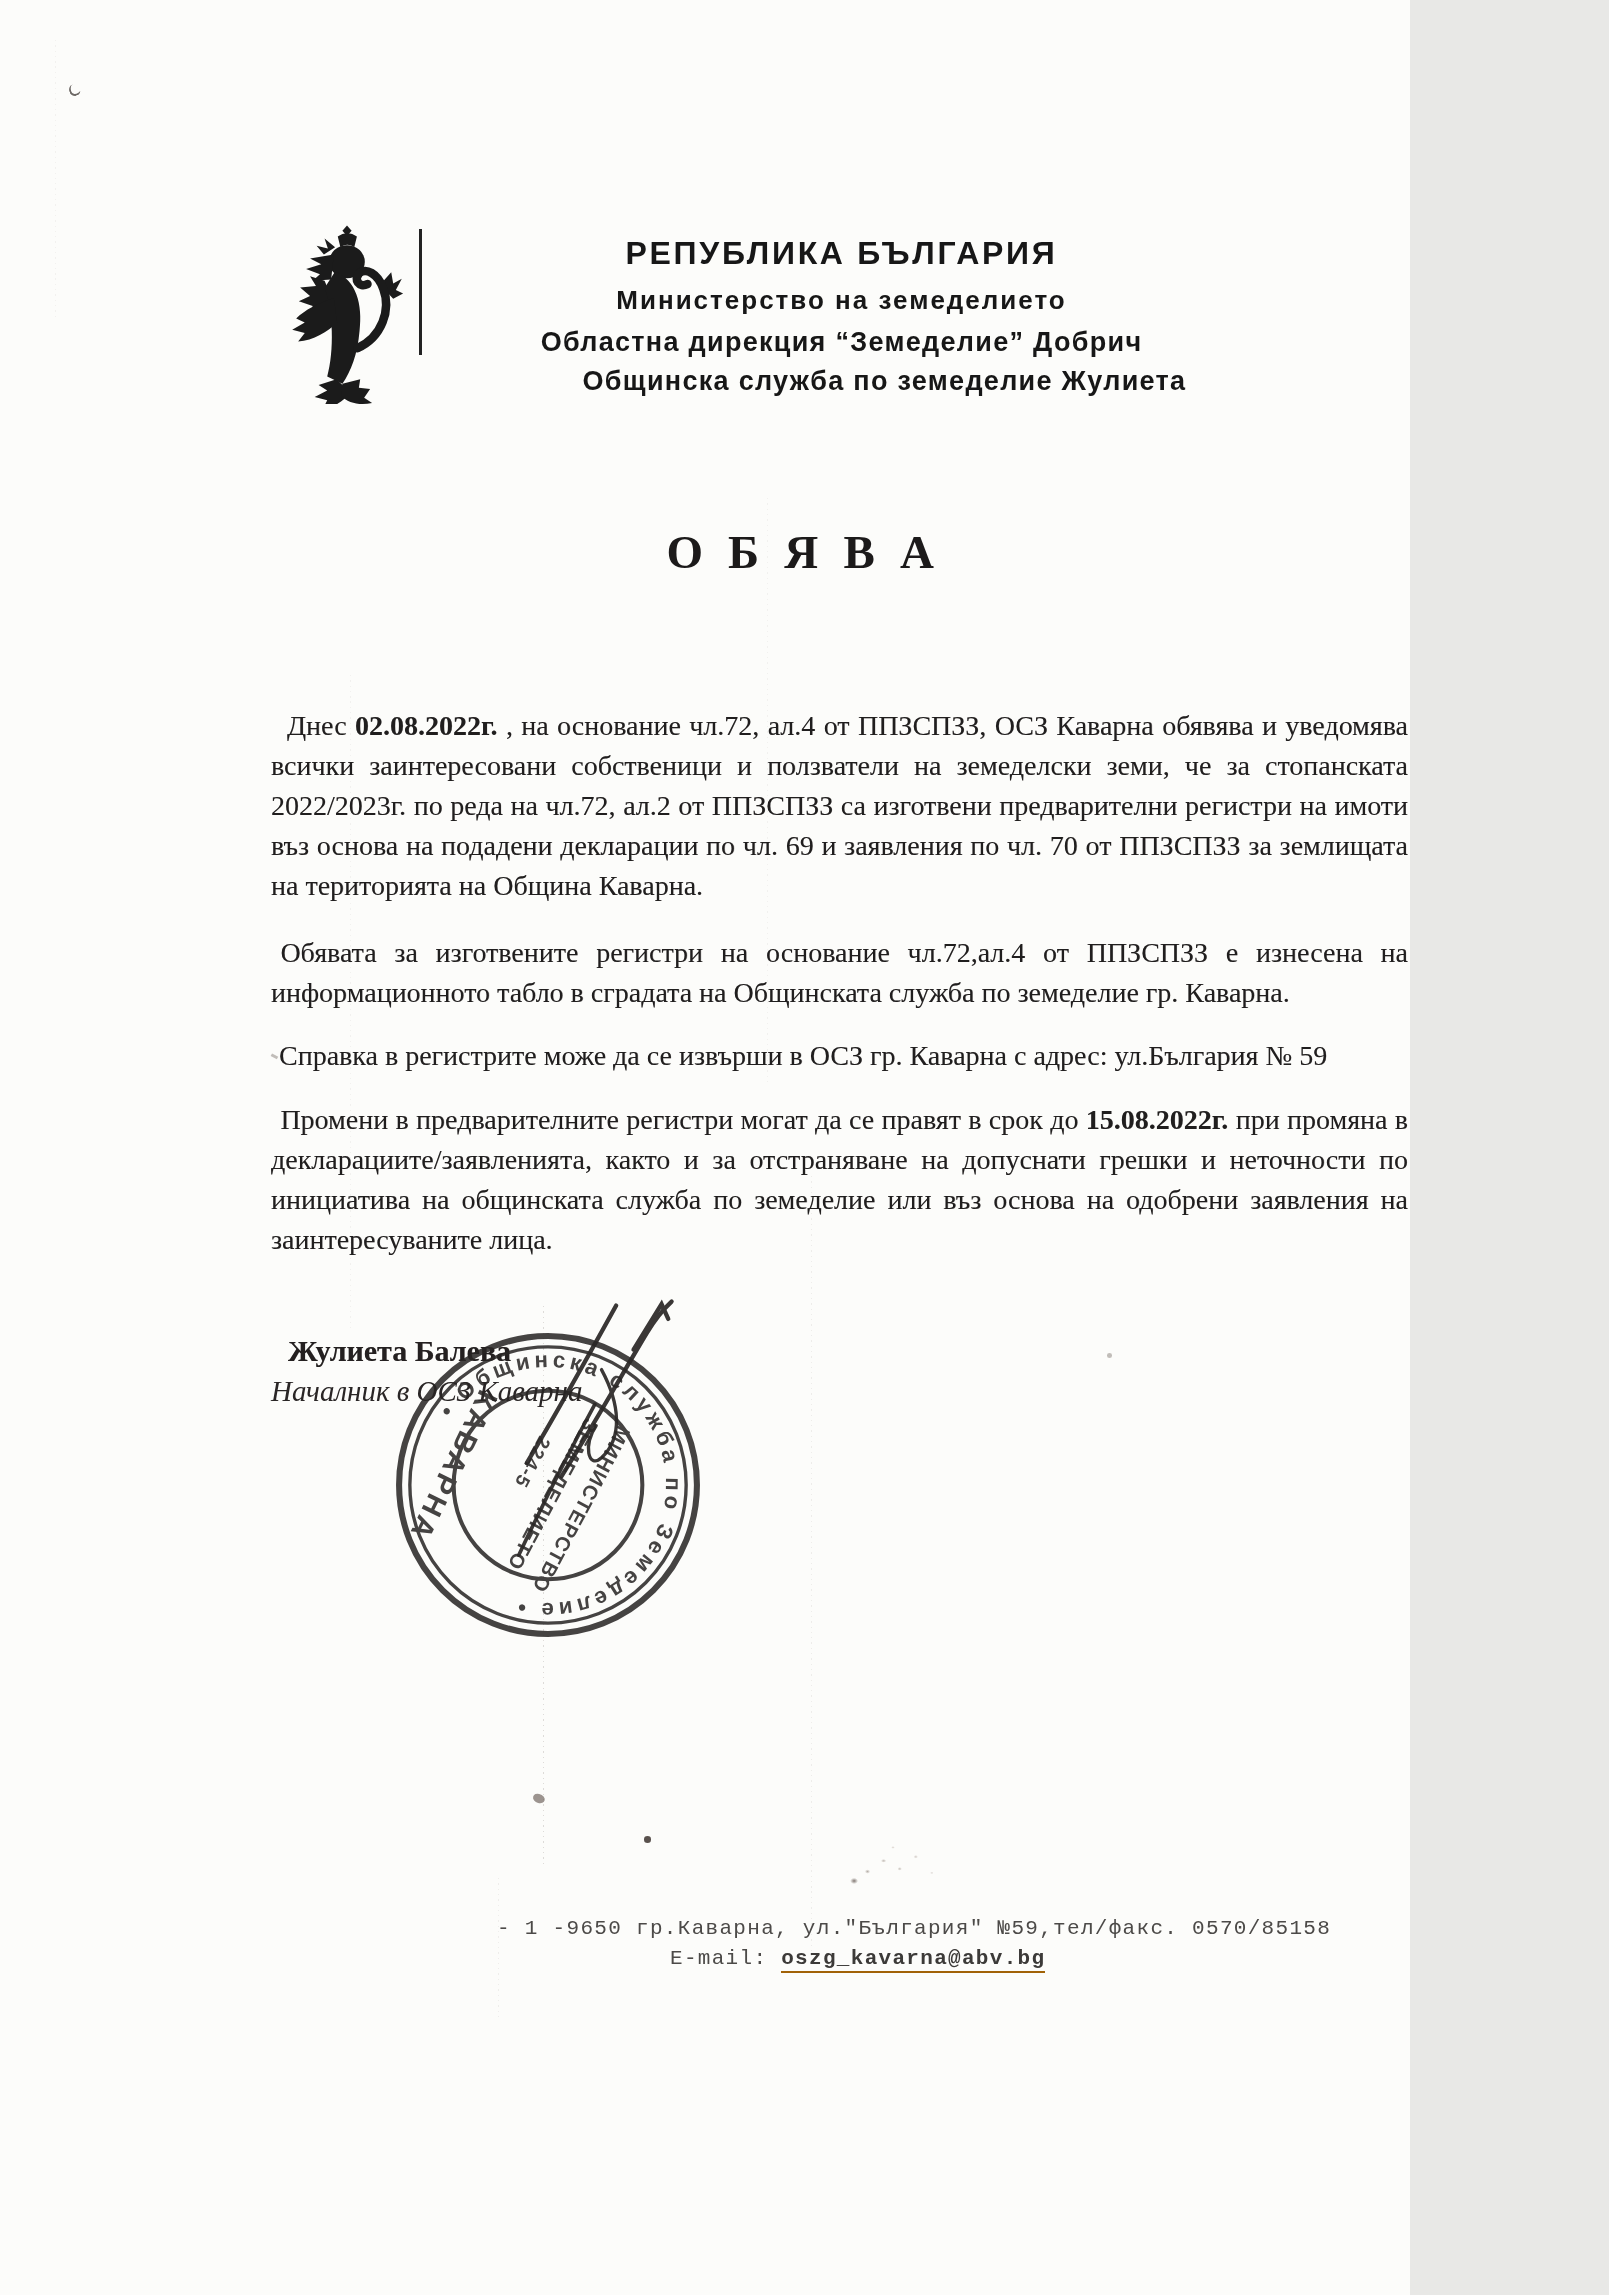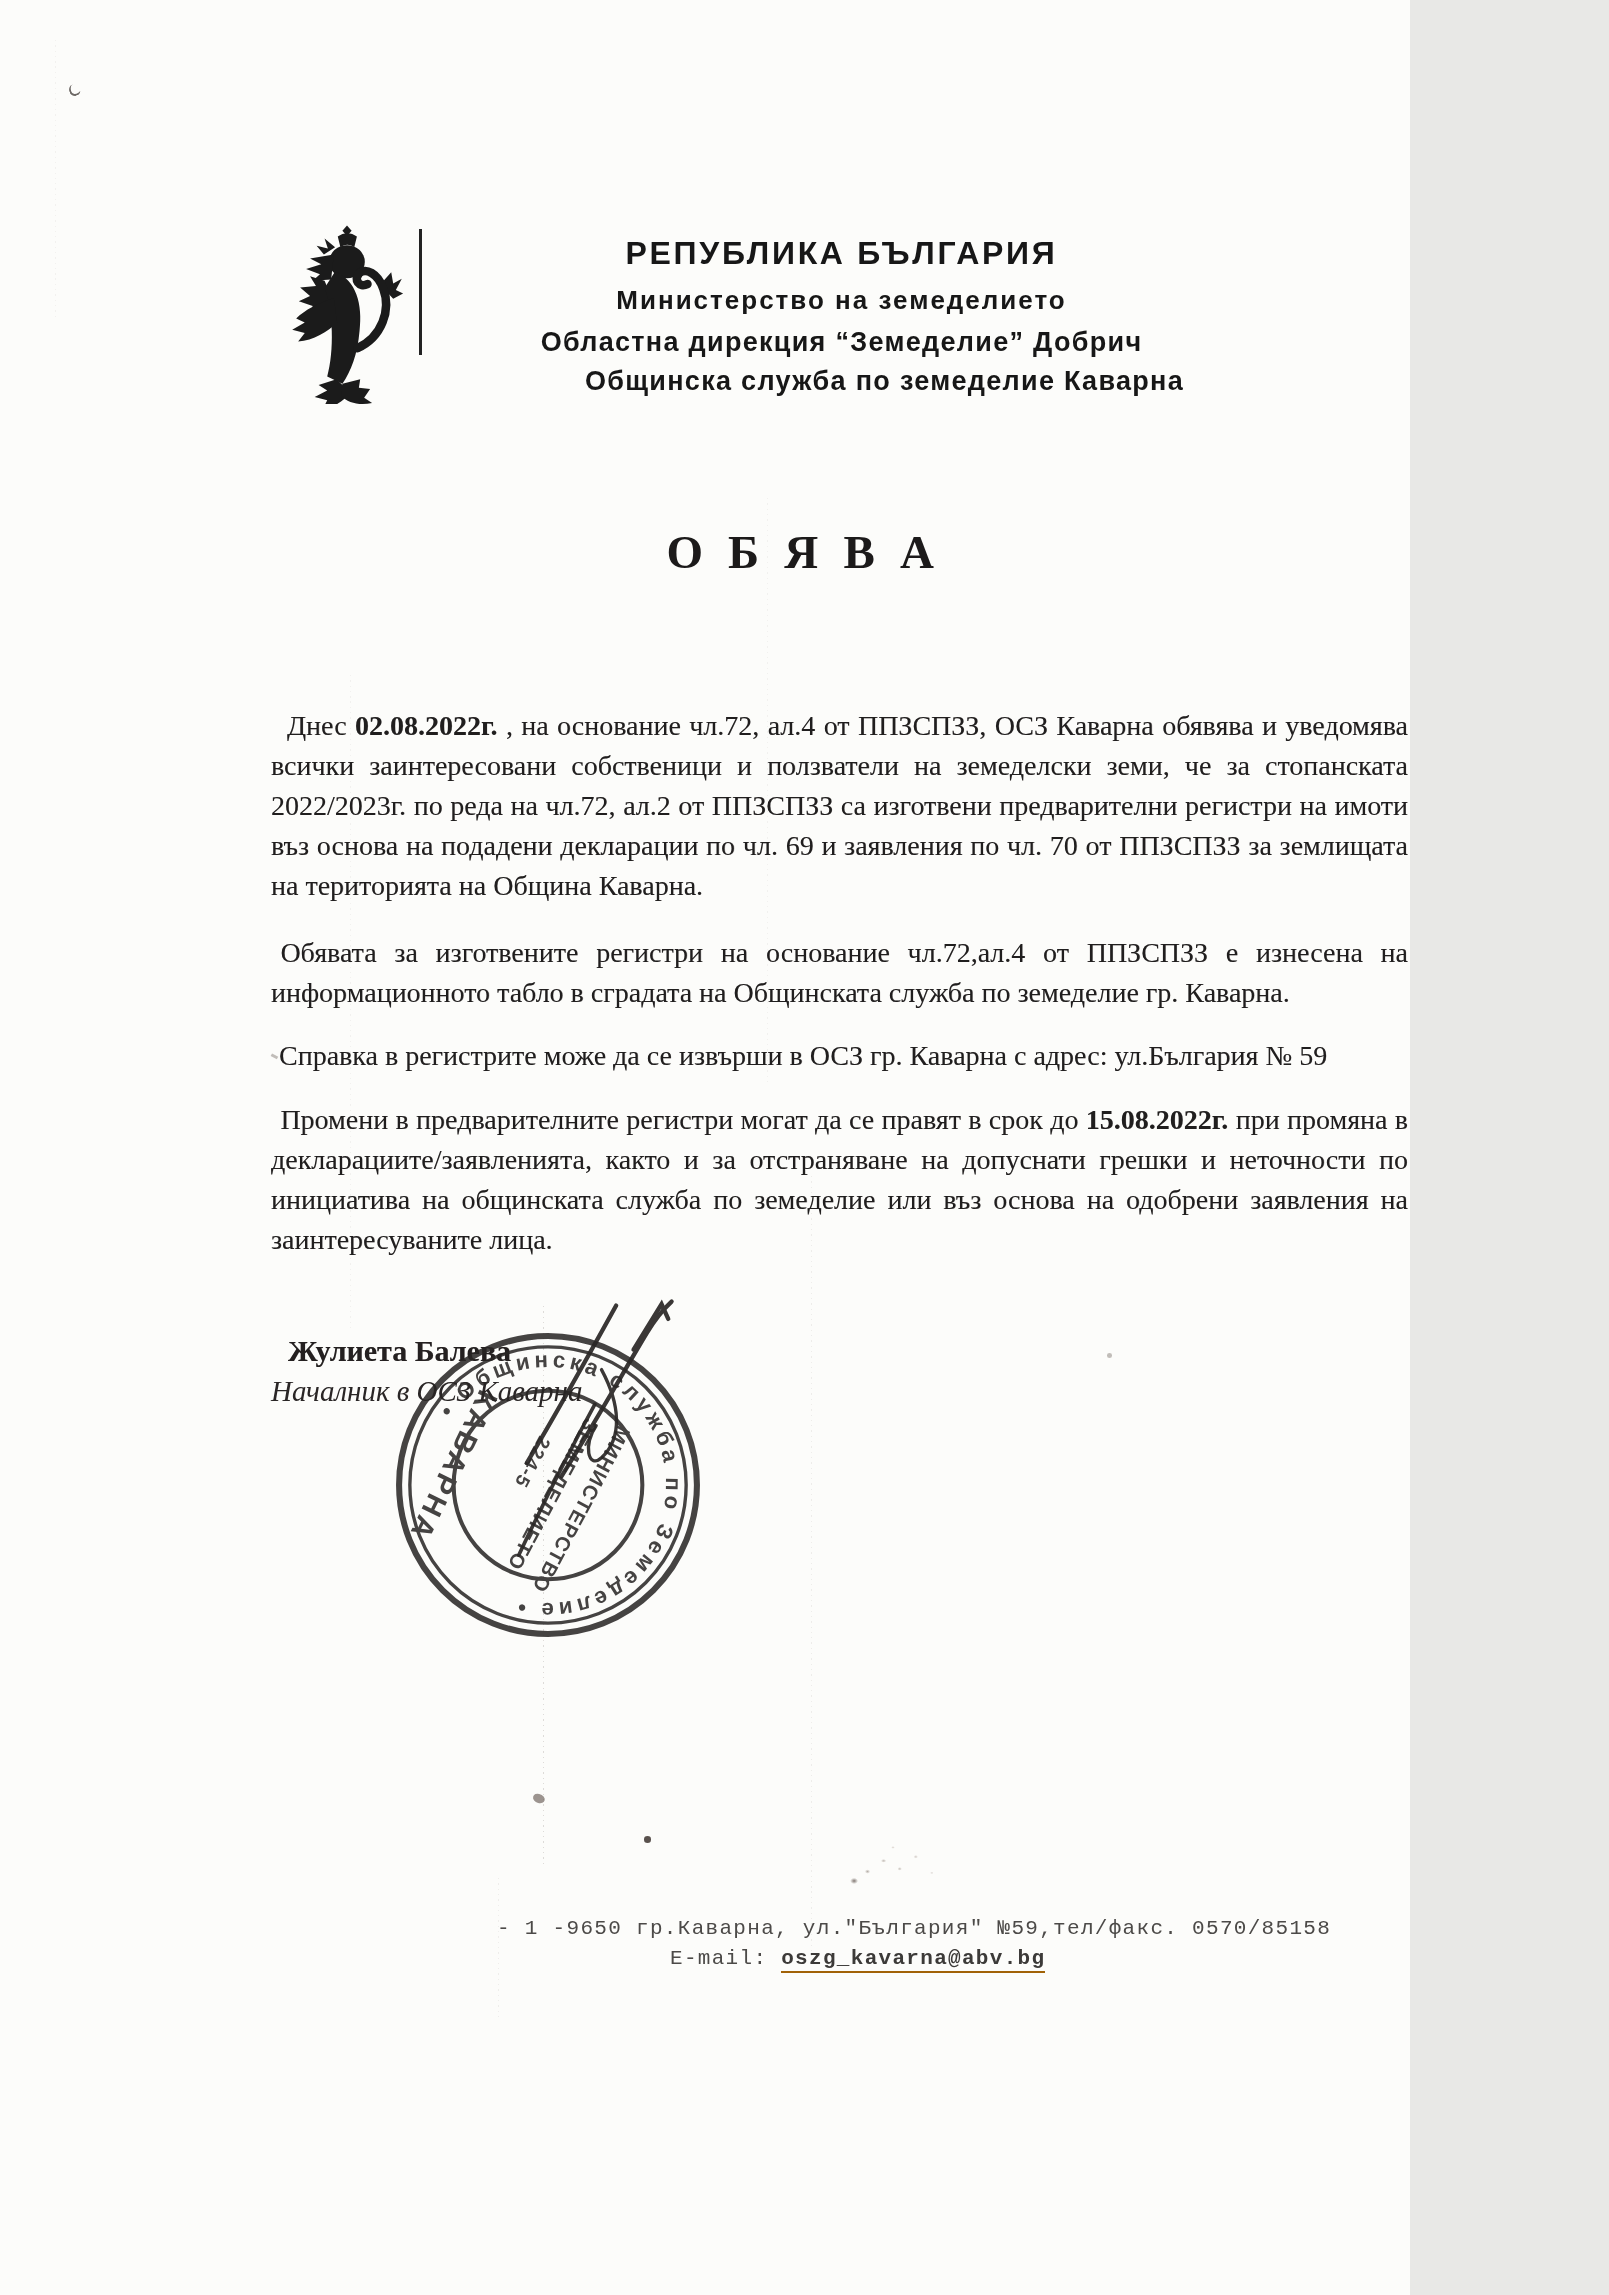--- a/index.html
+++ b/index.html
@@ -101,21 +101,21 @@
       <path d="M84 233 l-27 9 13 8 -19 10 19 5 -7 14 c 19 -4 33 -14 42 -26 z"></path>
       <path d="M93 240 l 27 -7 -2 13 17 2 -9 13 12 8 c -19 4 -37 0 -47 -11 z"></path>
       <path d="M150 90 l17 -19 3 17 13 -7 -9 17 11 5 -15 8 z"></path>
     </g>
     <path d="M116 186 C 153 169, 167 128, 155 96 C 147 73, 128 63, 118 73 C 110 82, 118 95, 131 89" fill="none" stroke="#1b1b1b" stroke-width="13" stroke-linecap="round"></path>
   </svg>
   <div class="lh-divider"></div>
   <div class="hl hl1">РЕПУБЛИКА БЪЛГАРИЯ</div>
   <div class="hl hl3">Областна дирекция “Земеделие” Добрич</div>
   <div class="hl hl2">Министерство на земеделието</div>
-  <div class="hl hl4">Общинска служба по земеделие Каварна</div>
+  <div class="hl hl4">Общинска служба по земеделие Жулиета</div>
 
   <div class="doc-title">О Б Я В А</div>
 
   <p class="para p1"><span>Днес </span><b>02.08.2022г.</b><span> , на основание чл.72, ал.4 от ППЗСПЗЗ, ОСЗ Каварна обявява и уведомява всички заинтересовани собственици и ползватели на земеделски земи, че за стопанската 2022/2023г. по реда на чл.72, ал.2 от ППЗСПЗЗ са изготвени предварителни регистри на имоти въз основа на подадени декларации по чл. 69 и заявления по чл. 70 от ППЗСПЗЗ за землищата на територията на Община Каварна.</span></p>
 
   <p class="para p2">Обявата за изготвените регистри на основание чл.72,ал.4 от ППЗСПЗЗ е изнесена на информационното табло в сградата на Общинската служба по земеделие гр. Каварна.</p>
 
   <p class="para p3">Справка в регистрите може да се извърши в ОСЗ  гр. Каварна с адрес: ул.България № 59</p>
 
   <p class="para p4"><span>Промени в предварителните регистри могат да се правят в срок до </span><b>15.08.2022г.</b><span> при промяна в декларациите/заявленията, както и за отстраняване на допуснати грешки и неточности по инициатива на общинската служба по земеделие или въз основа на одобрени заявления на заинтересуваните лица.</span></p>

